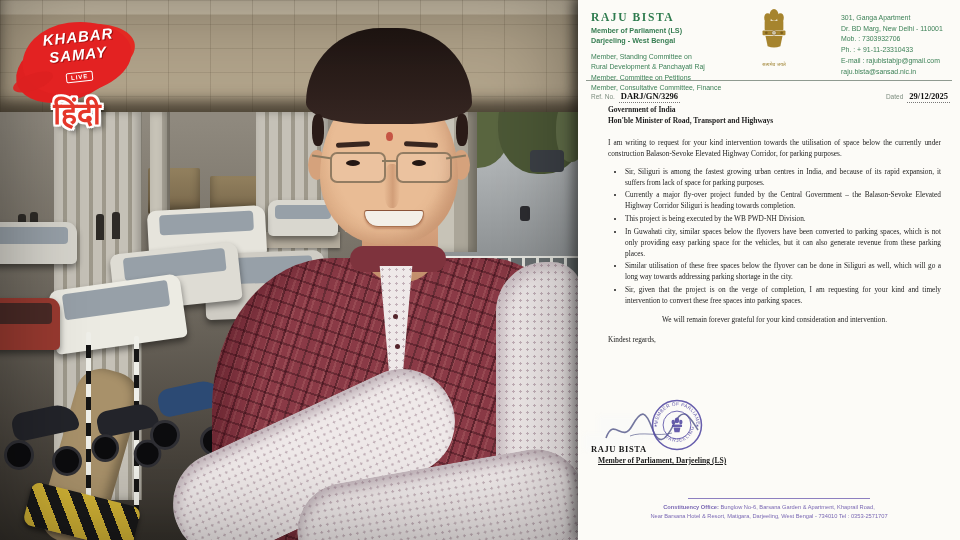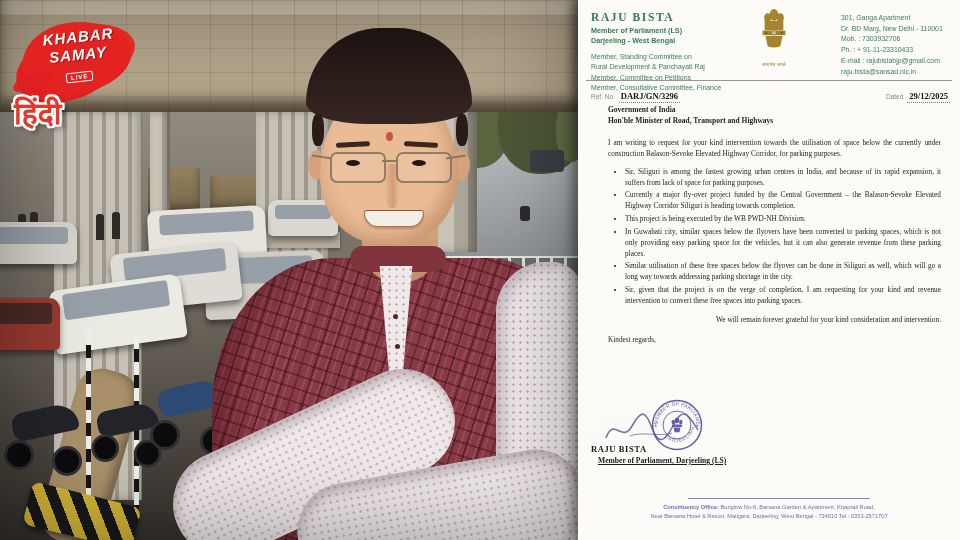--- a/index.html
+++ b/index.html
@@ -67,21 +67,21 @@
 
   
   .logo{left:14px;top:14px;width:126px;height:118px;z-index:10;}
   .splash{left:8px;top:8px;width:110px;height:72px;background:#e32222;border-radius:46% 54% 58% 42%/55% 48% 52% 45%;
           transform:rotate(-7deg);box-shadow:-14px 12px 0 -6px #df2020,12px -5px 0 -8px #e32a22;}
   .splash-tail{left:-2px;top:60px;width:42px;height:16px;background:#dd2020;border-radius:50%;transform:rotate(-20deg);opacity:.9;}
   .logo-word{position:absolute;left:12px;width:104px;text-align:center;color:#fff;font:italic 800 15px "Liberation Sans",sans-serif;
              letter-spacing:1px;transform:rotate(-6deg);text-shadow:1px 1px 0 rgba(110,0,0,.55);}
   .live{left:52px;top:58px;background:#e32222;border:1px solid #fff;color:#fff;font:700 6px "Liberation Sans",sans-serif;
         padding:1px 4px;border-radius:2px;transform:rotate(-6deg);letter-spacing:1px;z-index:2;}
-  .hindi{left:0;top:78px;width:126px;text-align:left;color:#e5372a;font:800 30px "DejaVu Sans",sans-serif;
+  .hindi{left:0;top:78px;width:126px;text-align:center;color:#e5372a;font:800 30px "DejaVu Sans",sans-serif;
          text-shadow:2px 0 0 #fff,-2px 0 0 #fff,0 2px 0 #fff,0 -2px 0 #fff,2px 2px 0 #fff,-2px -2px 0 #fff,2px -2px 0 #fff,-2px 2px 0 #fff,4px 4px 5px rgba(0,0,0,.55);}
 
   
   .letter{position:absolute;left:578px;top:0;width:382px;height:540px;background:#fcfbf7;
           box-shadow:-6px 0 10px rgba(0,0,0,.4);font-family:"Liberation Serif",serif;color:#222;z-index:20;}
   .lh-left{left:13px;top:11px;color:#367d52;}
   .lh-name{font:700 11.5px "Liberation Serif",serif;letter-spacing:1.6px;color:#2e7b4e;}
   .lh-role,.lh-region{font:700 7.2px "Liberation Sans",sans-serif;line-height:1.45;}
   .lh-role{margin-top:3px;}
   .lh-com{font:400 6.9px "Liberation Sans",sans-serif;line-height:1.5;margin-top:5px;color:#3c8157;}
@@ -92,21 +92,21 @@
   .refrow{left:13px;right:10px;top:85px;display:flex;justify-content:space-between;align-items:baseline;}
   .ref-label{font:400 6.5px "Liberation Sans",sans-serif;color:#7d8d7f;}
   .ref-val{font:700 8.5px "Liberation Serif",serif;color:#111;border-bottom:1px dotted #777;padding:0 2px 1px 2px;margin-top:20px;}
   .lbody{left:30px;top:104px;width:333px;font-size:7.3px;line-height:1.52;text-align:justify;color:#1c1c1c;}
   .recipient div{font-weight:700;font-size:7.5px;line-height:1.5;text-align:left;}
   .subject{font-weight:700;text-decoration:underline;margin-top:9px;}
   .salutation{font-weight:700;font-style:italic;margin-top:10px;text-align:left;}
   .intro{margin-top:10px;}
   ul.points{margin:7px 0 0 0;padding-left:17px;}
   ul.points li{margin-bottom:1.5px;}
-  .gratitude{margin-top:8px;text-align:right;}
+  .gratitude{margin-top:8px;text-align:center;}
   .regards{margin-top:9px;text-align:left;}
   .smudge{background:rgba(250,250,248,.96);filter:blur(2px);z-index:2;}
   .signature{left:24px;top:410px;z-index:3;}
   .seal{left:72px;top:398px;z-index:4;opacity:.92;}
   .signame{left:13px;top:444px;font:700 8.5px "Liberation Serif",serif;letter-spacing:.6px;color:#1a1a1a;z-index:5;}
   .sigtitle{left:20px;top:456px;font:700 7.6px "Liberation Serif",serif;color:#1a1a1a;z-index:5;text-decoration:underline;}
   .footer-rule{left:110px;width:182px;top:498px;border-top:1px solid #8d7fc0;}
   .footer{left:10px;right:10px;top:503px;text-align:center;font:400 5.7px "Liberation Sans",sans-serif;color:#7a68b4;line-height:1.65;}
   .footer .fb{font-weight:700;}
 </style>
@@ -291,21 +291,21 @@
         <div>Government of India</div>
         <div>Hon'ble Minister of Road, Transport and Highways</div>
       </div>
       <div class="intro">I am writing to request for your kind intervention towards the utilisation of space below the currently under construction Balason-Sevoke Elevated Highway Corridor, for parking purposes.</div>
       <ul class="points">
         <li>Sir, Siliguri is among the fastest growing urban centres in India, and because of its rapid expansion, it suffers from lack of space for parking purposes.</li>
         <li>Currently a major fly-over project funded by the Central Government – the Balason-Sevoke Elevated Highway Corridor Siliguri is heading towards completion.</li>
         <li>This project is being executed by the WB PWD-NH Division.</li>
         <li>In Guwahati city, similar spaces below the flyovers have been converted to parking spaces, which is not only providing easy parking space for the vehicles, but it can also generate revenue from these parking places.</li>
         <li>Similar utilisation of these free spaces below the flyover can be done in Siliguri as well, which will go a long way towards addressing parking shortage in the city.</li>
-        <li>Sir, given that the project is on the verge of completion, I am requesting for your kind and revenue intervention to convert these free spaces into parking spaces.</li>
+        <li>Sir, given that the project is on the verge of completion, I am requesting for your kind and timely intervention to convert these free spaces into parking spaces.</li>
       </ul>
       <div class="gratitude">We will remain forever grateful for your kind consideration and intervention.</div>
       <div class="regards">Kindest regards,</div>
     </div>
 
     <div class="abs smudge" style="left:20px;top:416px;width:78px;height:24px;"></div>
     <div class="abs smudge" style="left:6px;top:434px;width:56px;height:16px;"></div>
 
     <svg class="abs signature" width="100" height="38" viewBox="0 0 100 38">
       <path d="M4 28 C 12 6, 20 34, 30 16 S 44 2, 50 18 S 62 34, 72 14 S 88 8, 96 20" fill="none" stroke="#454a80" stroke-width="1.6" opacity=".75"></path>

